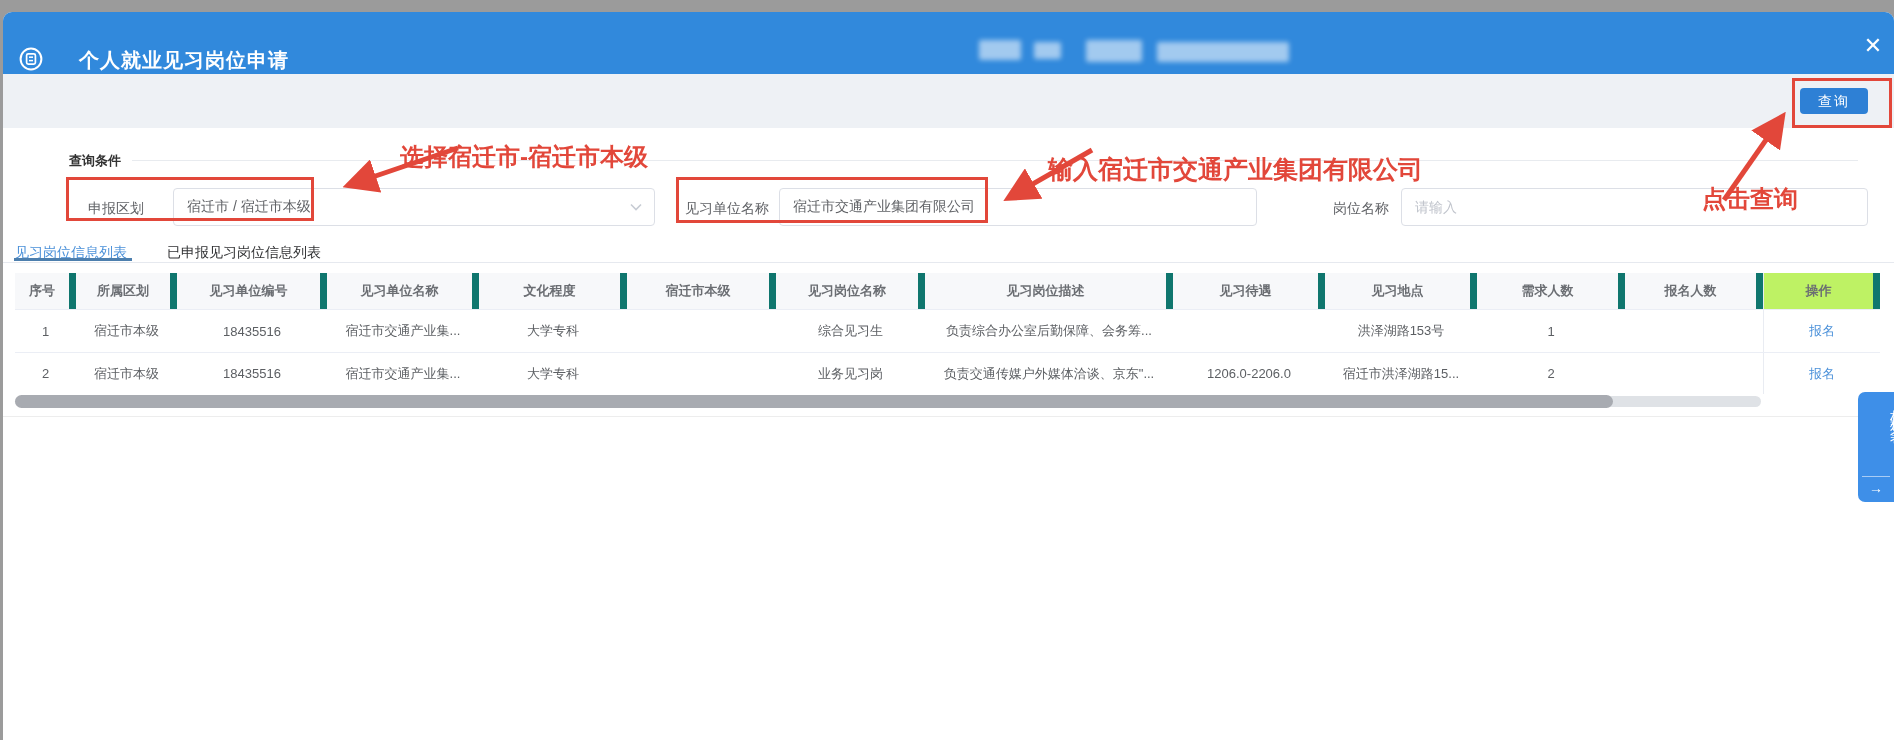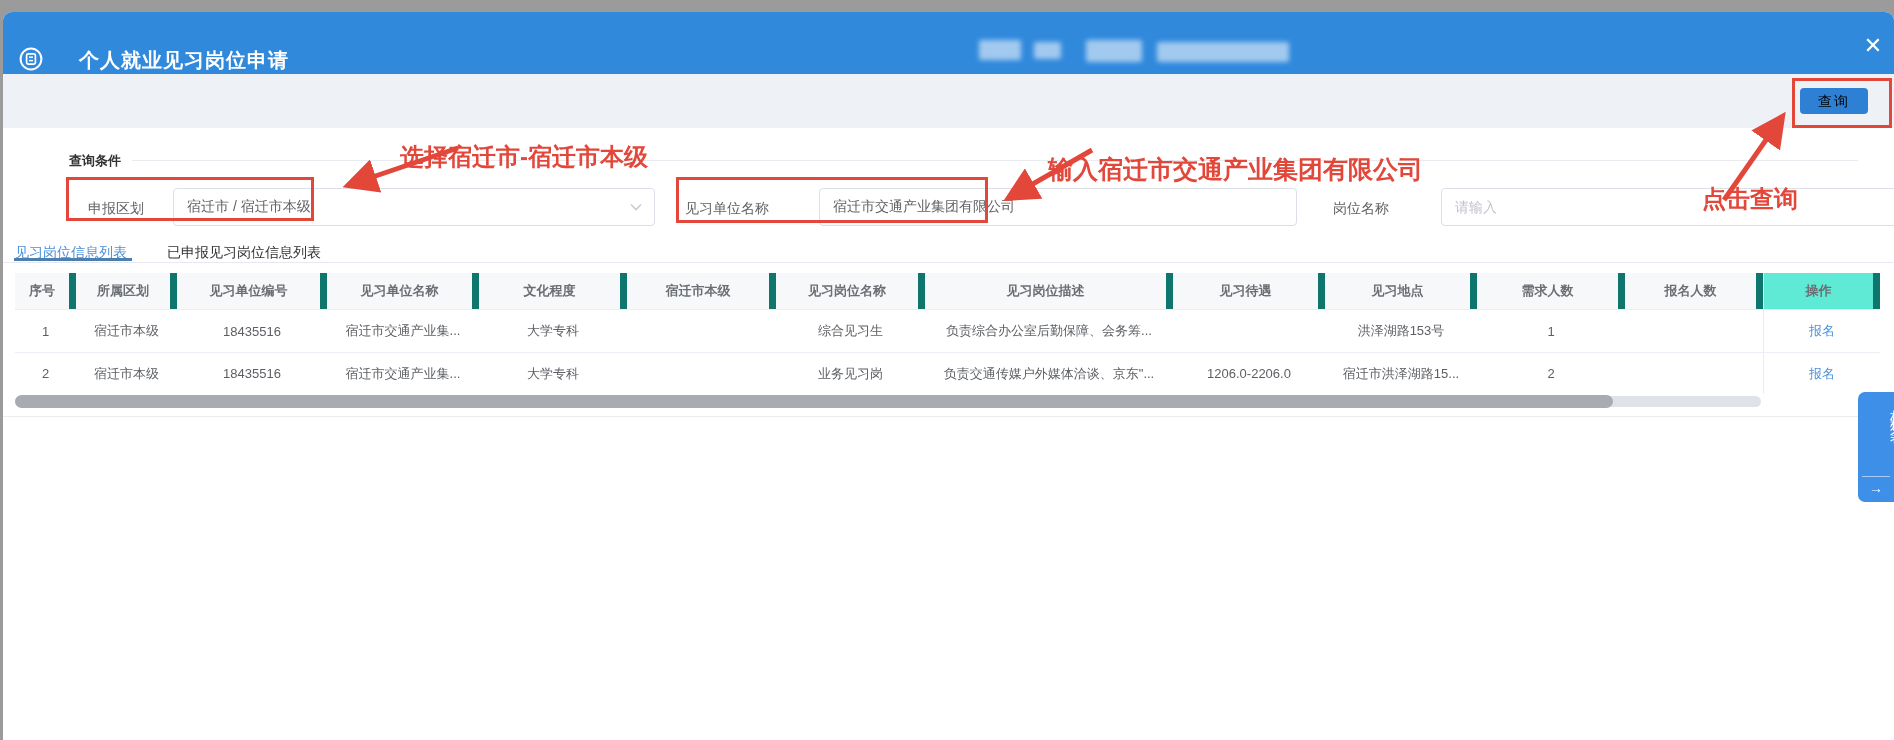--- a/index.html
+++ b/index.html
@@ -17,33 +17,33 @@
   .app-icon { position:absolute; left:16px; top:35px; width:24px; height:24px; }
   .title { position:absolute; left:48px; top:35px; font-size:20px; font-weight:bold;
            color:#ffffff; letter-spacing:1px;margin-left:28px; }
   .redact { position:absolute; background:rgba(255,255,255,0.55); filter:blur(2.5px); border-radius:2px; }
   .close-x { position:absolute; left:1858px; top:31px; width:30px; height:30px;
              color:#ffffff; font-size:22px; font-weight:300; text-align:center; line-height:30px; cursor:pointer; }
 
   
   .toolbar { position:absolute; left:3px; top:74px; width:1891px; height:54px; background:#eef1f5; }
   .query-btn { position:absolute; left:1800px; top:88px; width:68px; height:26px;
-               background:#2e80d5; color:#000000; font-size:14px; border:none; border-radius:4px;
+               background:#2e80d5; color:#ffffff; font-size:14px; border:none; border-radius:4px;
                text-align:center; line-height:26px; cursor:pointer; letter-spacing:2px; }
 
   
   .section-title { position:absolute; left:57px; top:152px; font-size:13px; font-weight:bold; color:#333;margin-left:12px; }
   .section-line { position:absolute; left:132px; top:160px; width:1726px; height:1px; background:#e8ebef; }
 
   .field-label { position:absolute; top:200px; font-size:14px; color:#606266; }
   .select-box, .text-input { position:absolute; top:188px; height:38px; background:#fff;
       border:1px solid #dcdfe6; border-radius:4px; font-size:14px; color:#606266; }
   .select-box { display:flex; align-items:center; padding:0 30px 0 13px; }
   .chevron { position:absolute; right:12px; top:14px; }
-  .text-input { padding:4px 13px; outline:none;margin-left:40px; }
+  .text-input { padding:4px 13px; outline:none; }
   .text-input::placeholder { color:#c0c4cc; }
 
   
   .red-box { position:absolute; border:3px solid #e2473a; background:transparent; z-index:5; }
   .red-note { position:absolute; color:#e2473a; font-size:24px; font-weight:bold; z-index:6; white-space:nowrap; }
   #arrows { position:absolute; left:0; top:0; width:1894px; height:740px; pointer-events:none; z-index:6; }
 
   
   .tab { position:absolute; top:244px; font-size:14px; cursor:pointer; white-space:nowrap; }
   .tab.active { color:#4a90d9; }
@@ -56,21 +56,21 @@
       grid-template-columns:61px 101px 150px 152px 148px 149px 149px 248px 152px 152px 148px 138px 117px; }
   .thead { top:273px; height:37px; background:#f7f8fa; }
   .th { font-size:13px; font-weight:bold; color:#6b6e73; display:flex; align-items:center;
         justify-content:center; border-right:7px solid #0f766e; overflow:hidden; white-space:nowrap; }
   .trow1 { top:310px; height:43px; border-bottom:1px solid #ebeef5; }
   .trow2 { top:353px; height:41px; }
   .thead { border-bottom:1px solid #ebeef5; }
   .td { font-size:13px; color:#5c5f63; display:flex; align-items:center; justify-content:center;
         overflow:hidden; white-space:nowrap; }
   .td.op, .th.op { border-left:1px solid #e9ecf2; background:#fff; }
-  .th.op { background:#5eead4; }
+  .th.op { background:#bef264; }
   .apply-link { color:#4a90d9; cursor:pointer; }
 
   
   .hscroll-track { position:absolute; left:15px; top:396px; width:1746px; height:11px;
                    background:#dfe2e6; border-radius:6px; }
   .hscroll-thumb { position:absolute; left:15px; top:395px; width:1598px; height:13px;
                    background:#a8abb1; border-radius:7px; cursor:grab; }
   .table-bottom-line { position:absolute; left:3px; top:416px; width:1891px; height:1px; background:#ededed; }
 
   

